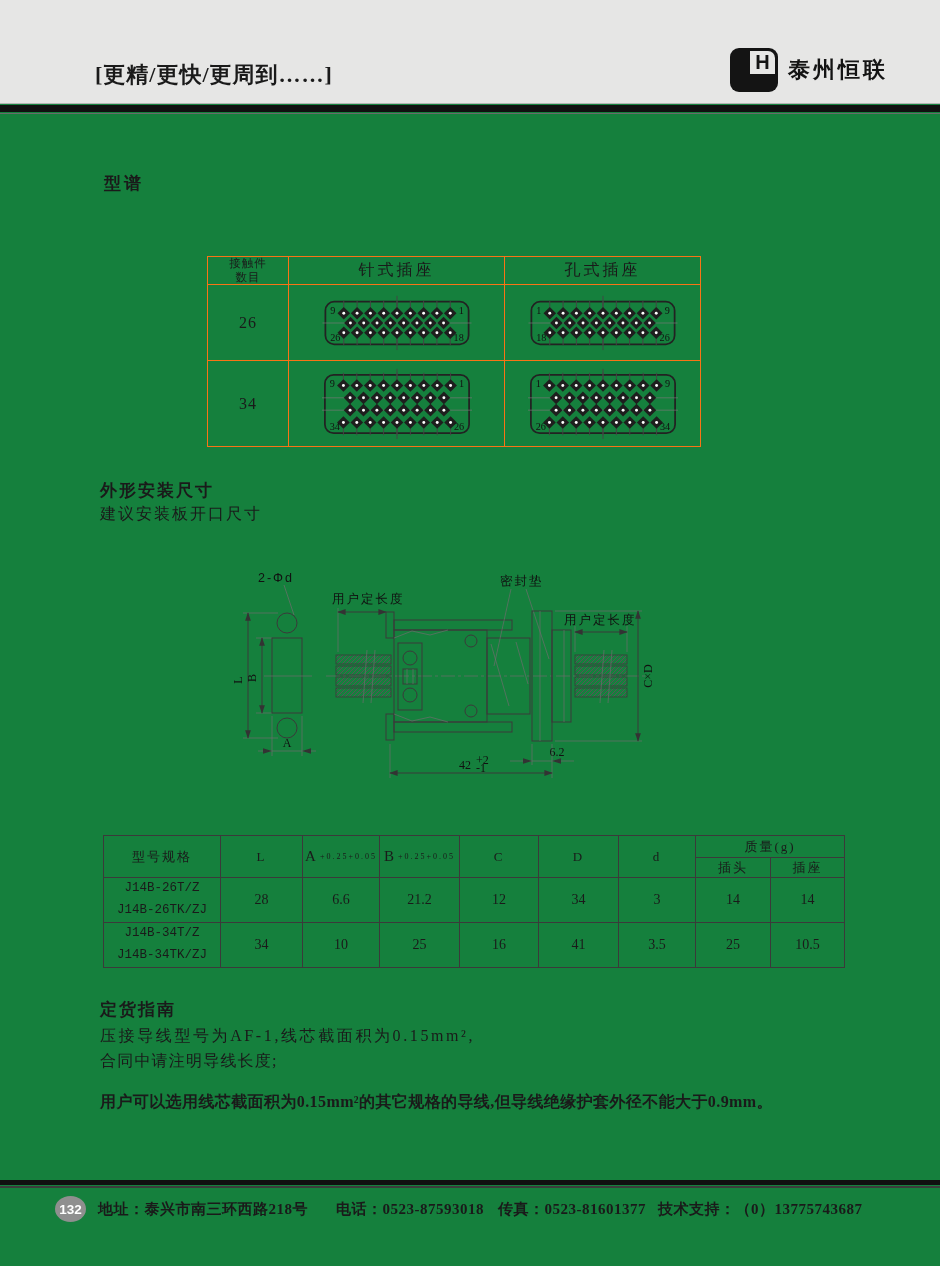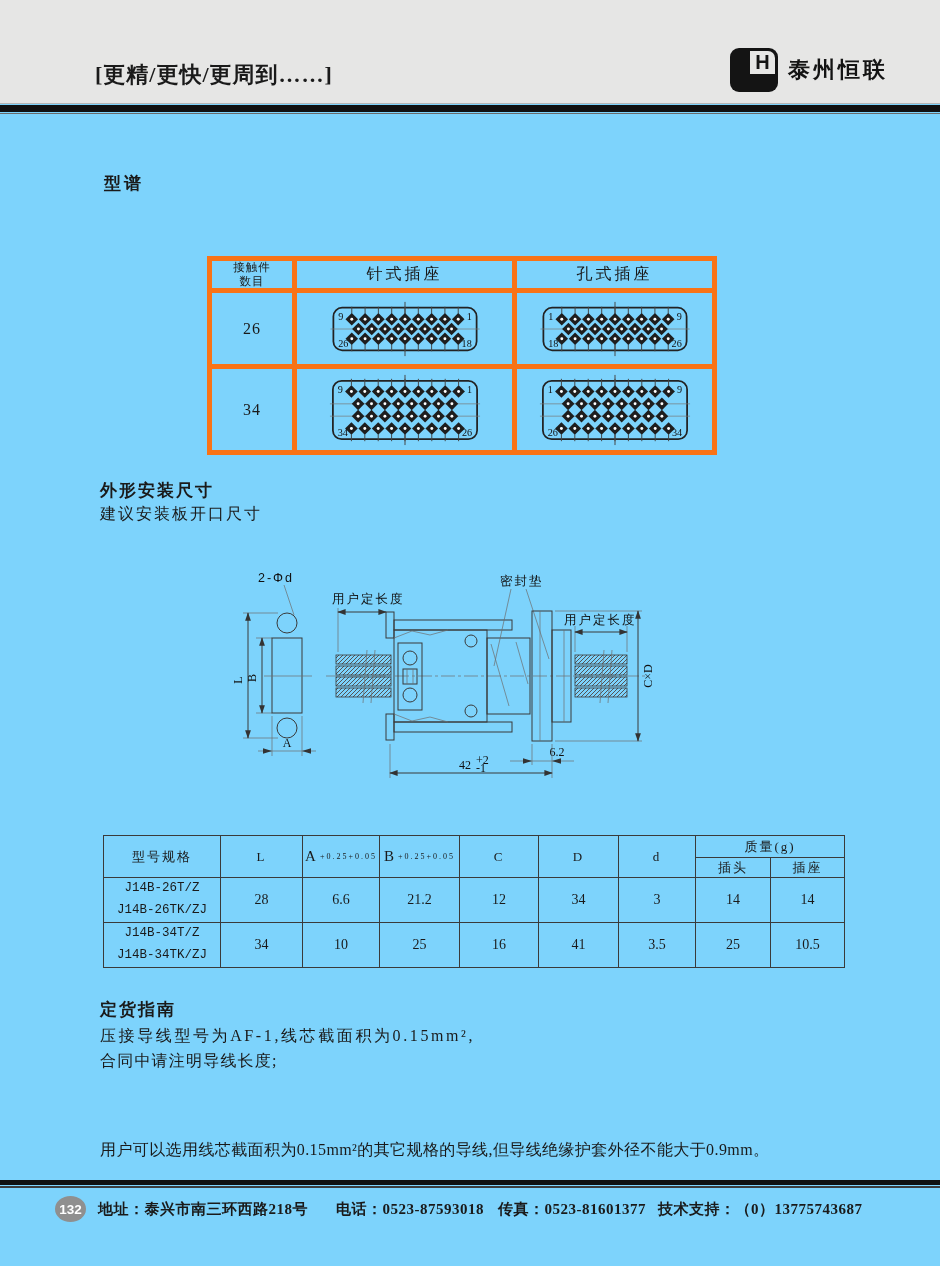--- a/index.html
+++ b/index.html
@@ -1,16 +1,16 @@
 <!DOCTYPE html>
 <html><head>
 <meta charset="utf-8">
 <style>
   html,body{margin:0;padding:0;background:#999;}
-  .page{position:relative;width:940px;height:1266px;margin:0 auto;background:#7dd3fc;
+  .page{position:relative;width:940px;height:1266px;margin:0 auto;background:#15803d;
         font-family:"Liberation Serif","DejaVu Serif",serif;color:#1a1a1a;overflow:hidden;}
   
   .topband{position:absolute;left:0;top:0;width:940px;height:103px;background:#e6e6e5;}
   .rule-a{position:absolute;left:0;top:103px;width:940px;height:1px;background:#b5b5b5;}
   .rule-b{position:absolute;left:0;top:105px;width:940px;height:7px;background:#101010;}
   .rule-c{position:absolute;left:0;top:113px;width:940px;height:1px;background:#6a6a6a;}
   .slogan{position:absolute;left:95px;top:60px;font-size:22px;font-weight:bold;letter-spacing:1px;}
   .logo{position:absolute;right:52px;top:48px;display:flex;align-items:center;gap:10px;}
   .logo-mark{position:relative;width:48px;height:44px;background:#141414;border-radius:9px;}
   .logo-notch{position:absolute;left:20px;top:3px;width:25px;height:23px;background:#e6e6e5;
@@ -21,21 +21,21 @@
   
   .h-type{position:absolute;left:104px;top:172px;font-family:"Liberation Sans",sans-serif;
           font-weight:600;font-size:17px;letter-spacing:3px;}
   .h-outline{position:absolute;left:100px;top:479px;font-family:"Liberation Sans",sans-serif;
              font-weight:700;font-size:17px;letter-spacing:2px;}
   .h-outline-sub{position:absolute;left:100px;top:504px;font-size:16px;letter-spacing:2px;}
   .h-order{position:absolute;left:100px;top:998px;font-family:"Liberation Sans",sans-serif;
            font-weight:700;font-size:17px;letter-spacing:2px;}
   
   .type-table{position:absolute;left:207px;top:256px;border-collapse:collapse;table-layout:fixed;}
-  .type-table td,.type-table th{border:5px solid #f97316;padding:0;text-align:center;vertical-align:middle;}
+  .type-table td,.type-table th{border:1px solid #f97316;padding:0;text-align:center;vertical-align:middle;}
   .tt-contacts{width:80px;}
   .tt-pin{width:215px;}
   .tt-socket{width:195px;}
   .tt-head{height:27px;font-weight:normal;font-size:16px;letter-spacing:3px;}
   .tt-head-small{font-size:11.5px;line-height:1.18;letter-spacing:1px;}
   .tt-r1{height:76px;}
   .tt-r2{height:86px;}
   .tt-count{font-size:16px;letter-spacing:1px;}
   .conn-cell{vertical-align:middle;}
   .conn-wrap{display:flex;align-items:center;justify-content:center;}
@@ -57,21 +57,21 @@
   .dt-row{height:44px;font-size:14px;}
   .dt-model-cell{text-align:left;padding-left:10px;font-family:"Liberation Mono","DejaVu Sans Mono",monospace;
                  font-size:12.5px;line-height:1.75;}
   .dimhdr{display:inline-flex;align-items:center;font-size:15px;}
   .tol{display:inline-flex;flex-direction:row;font-size:8px;line-height:1.25;margin-left:2px;
        text-align:left;}
   
   .order-line{position:absolute;left:100px;font-size:16px;white-space:nowrap;text-align:center;}
   .ol-1{top:1026px;letter-spacing:2.6px;}
   .ol-2{top:1051px;letter-spacing:1.2px;}
-  .ol-3{top:1140px;letter-spacing:0.4px;}
+  .ol-3{top:1092px;letter-spacing:0.4px;font-weight:bold;}
   
   .f-rule-a{position:absolute;left:0;top:1180px;width:940px;height:5px;background:#101010;}
   .f-rule-b{position:absolute;left:0;top:1186px;width:940px;height:2px;background:#3c3c3c;}
   .footer{position:absolute;left:55px;top:1196px;width:860px;display:flex;align-items:center;}
   .page-badge{width:31px;height:26px;border-radius:50%;background:#8f8f8f;color:#fff;
               display:flex;align-items:center;justify-content:center;
               font-family:"Liberation Sans",sans-serif;font-size:13.5px;font-weight:bold;flex:0 0 auto;}
   .footer-text{font-weight:bold;font-size:15px;letter-spacing:0.5px;white-space:nowrap;}
   .ft-addr{margin-left:12px;} .ft-phone{margin-left:28px;} .ft-fax{margin-left:14px;} .ft-sup{margin-left:12px;}
 </style>

